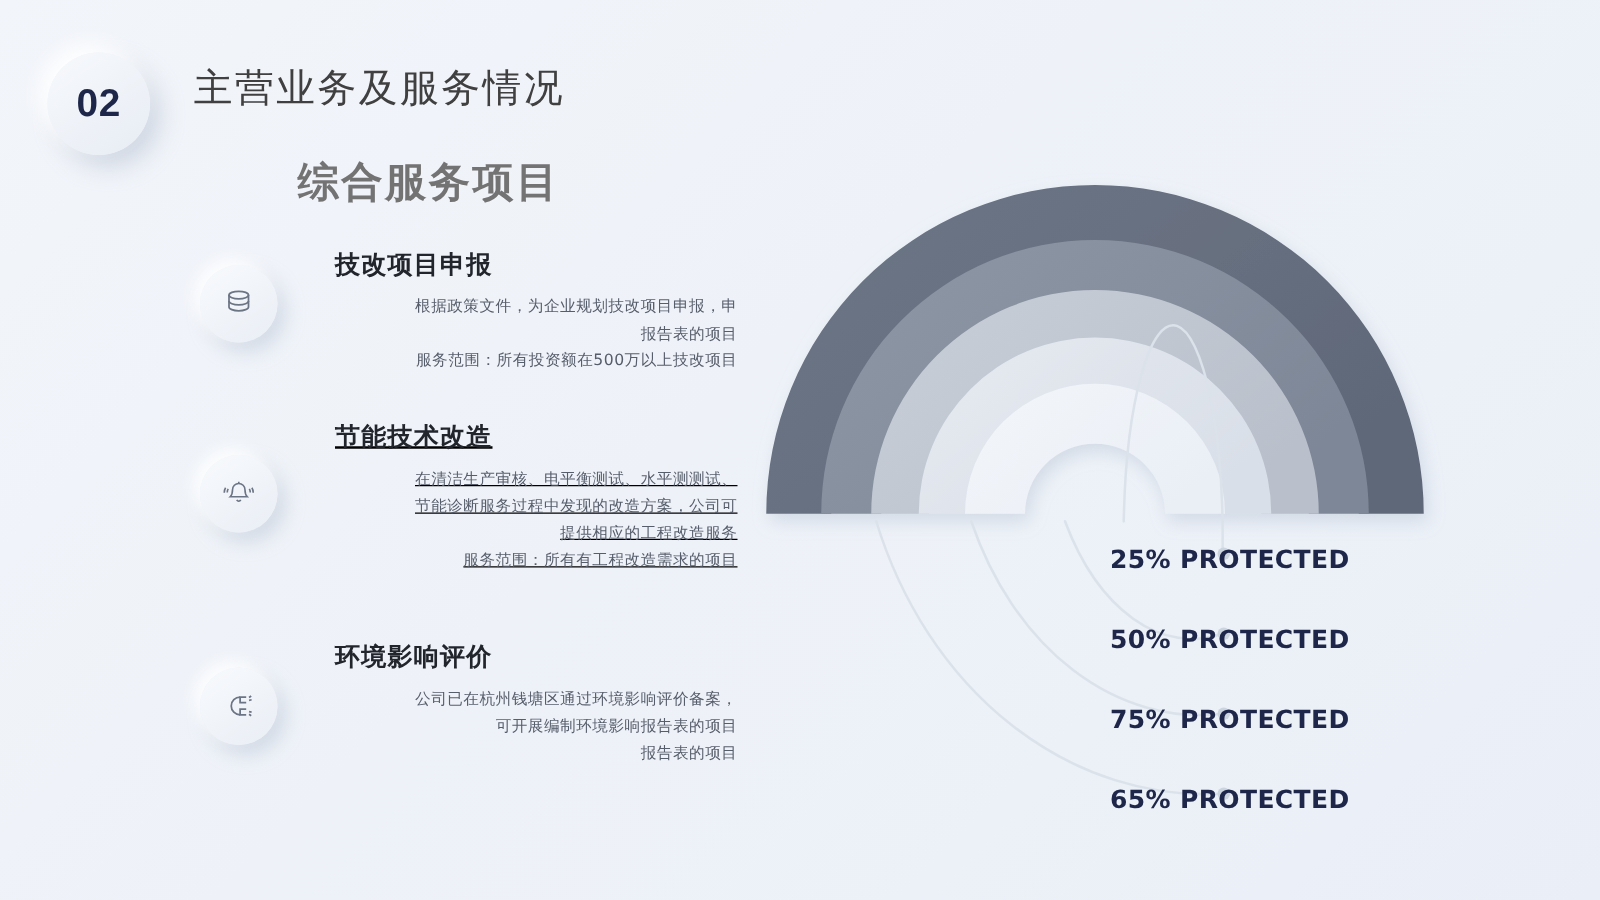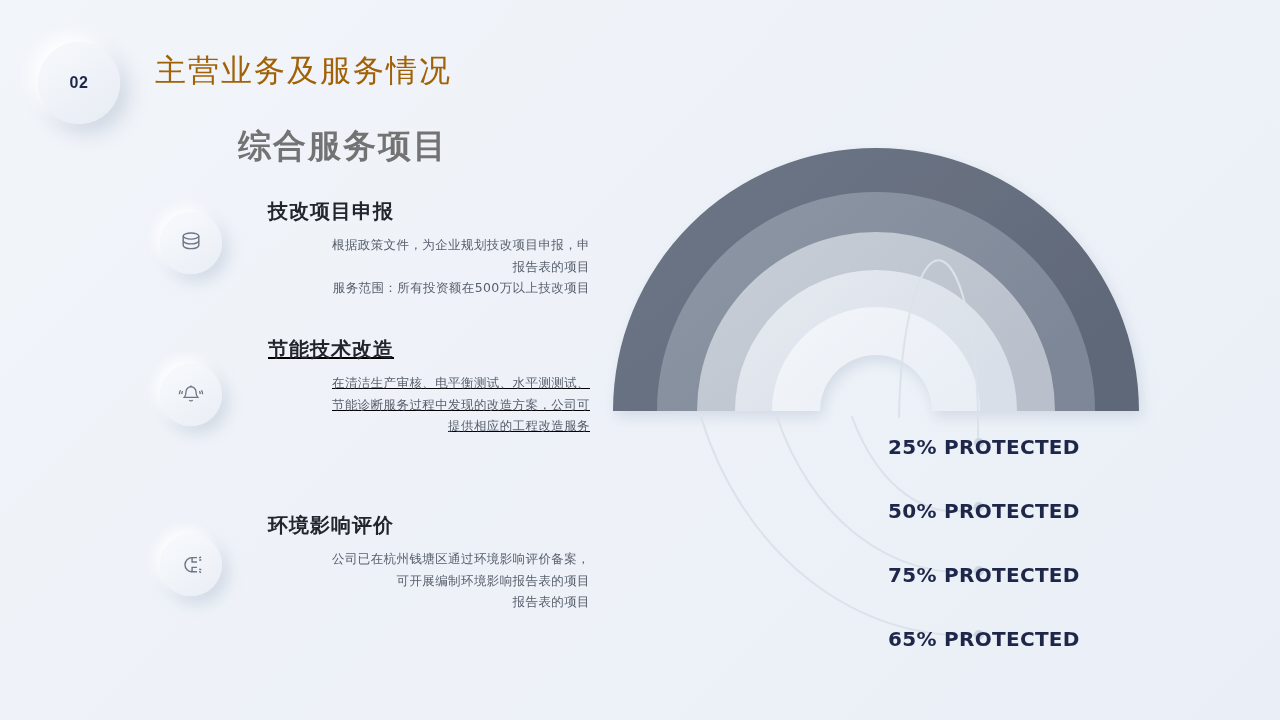--- a/index.html
+++ b/index.html
@@ -14,25 +14,25 @@
   
   .badge {
     position:absolute; left:38px; top:42px; width:82px; height:82px;
     border-radius:50%;
     background: linear-gradient(145deg,#f7f9fc,#e7ecf4);
     box-shadow: -7px -7px 16px rgba(255,255,255,.95),
                  8px 9px 20px rgba(163,177,198,.45);
     display:flex; align-items:center; justify-content:center;
   }
   .badge span {
-    font-size:16px; font-weight:bold; color:#1e2749; letter-spacing:.5px;
+    font-size:31px; font-weight:bold; color:#1e2749; letter-spacing:.5px;
   }
   .header-title {
     position:absolute; left:155px; top:50px;
-    font-size:31px; color:#a16207; letter-spacing:2px;
+    font-size:31px; color:#404040; letter-spacing:2px;
     font-family:"DejaVu Sans","Liberation Sans",sans-serif;
     text-align:right;
   }
 
   
   .section-title {
     position:absolute; left:238px; top:124px;
     font-size:33px; font-weight:bold; color:#737373; letter-spacing:2px;
     font-family:"DejaVu Sans","Liberation Sans",sans-serif;
   }
@@ -113,20 +113,21 @@
         <path d="M12 3.2v1.2"></path>
         <path d="M4.2 8.4c-.5.8-.7 1.7-.7 2.6M2.3 7.6c-.7 1.1-1 2.4-1 3.6"></path>
         <path d="M19.8 8.4c.5.8.7 1.7.7 2.6M21.7 7.6c.7 1.1 1 2.4 1 3.6"></path>
       </svg>
     </div>
     <div class="ftext">
       <div class="ftitle">节能技术改造</div>
       <div class="fline">在清洁生产审核、电平衡测试、水平测测试、</div>
       <div class="fline">节能诊断服务过程中发现的改造方案，公司可</div>
       <div class="fline">提供相应的工程改造服务</div>
+      <div class="fline">服务范围：所有有工程改造需求的项目</div>
     </div>
   </div>
 
   <div class="feature f3">
     <div class="ficon">
       <svg viewBox="0 0 24 24" fill="none" stroke="#6c7585" stroke-width="1.3">
         <path d="M17.5 5.2H13v4.1h4.5"></path>
         <path d="M17.5 18.3H13v-4.1h4.5"></path>
         <path d="M13 5.2a6.55 6.55 0 0 0 0 13.1"></path>
         <path d="M19.6 5.6l1.6-1.1M19.6 7.6l1.9-.4M19.6 17.9l1.6 1.1M19.6 15.9l1.9.4"></path>

